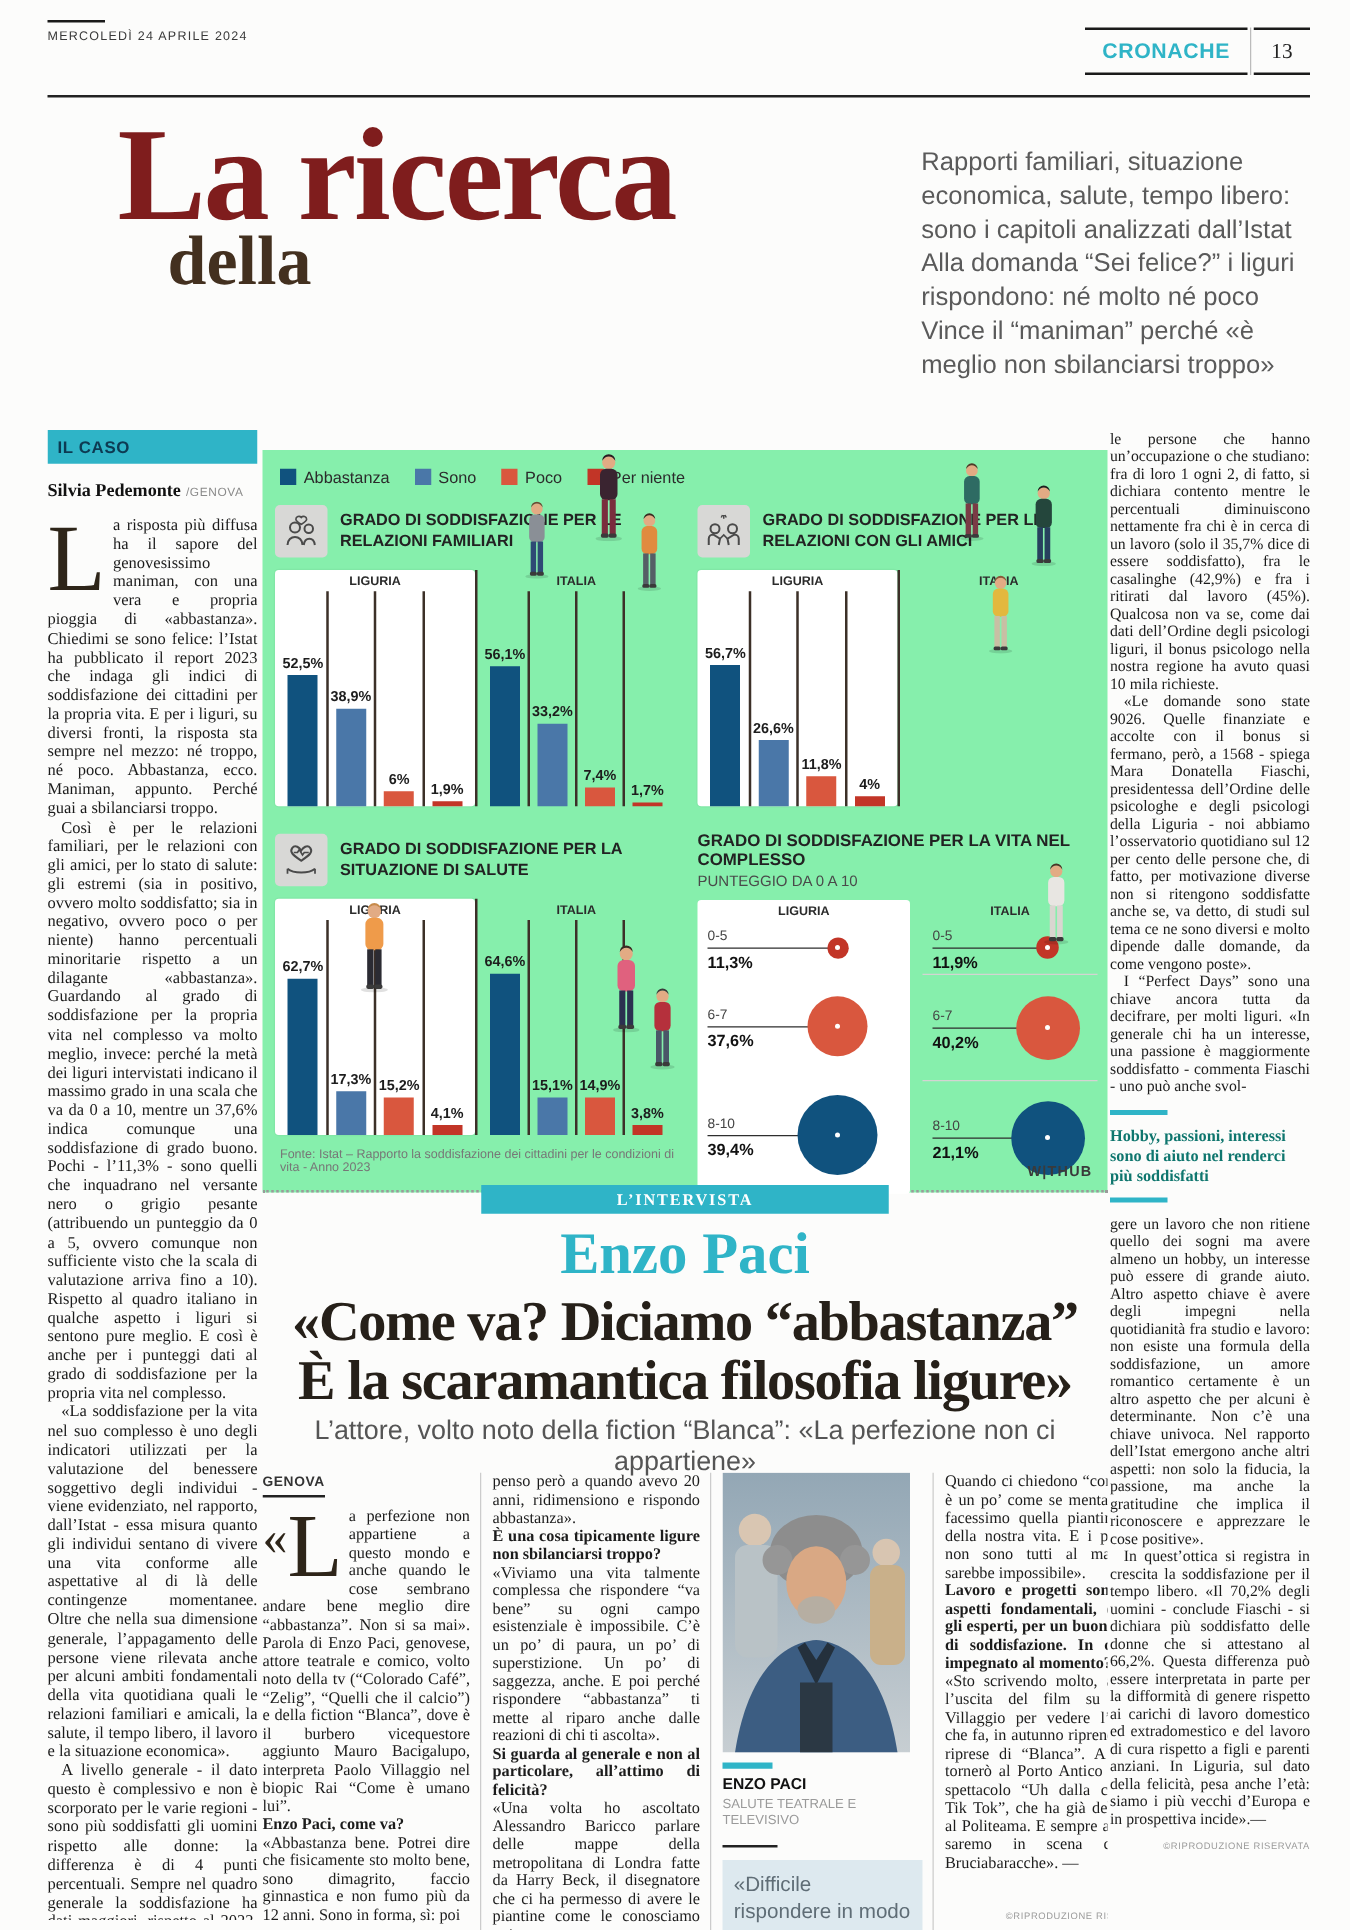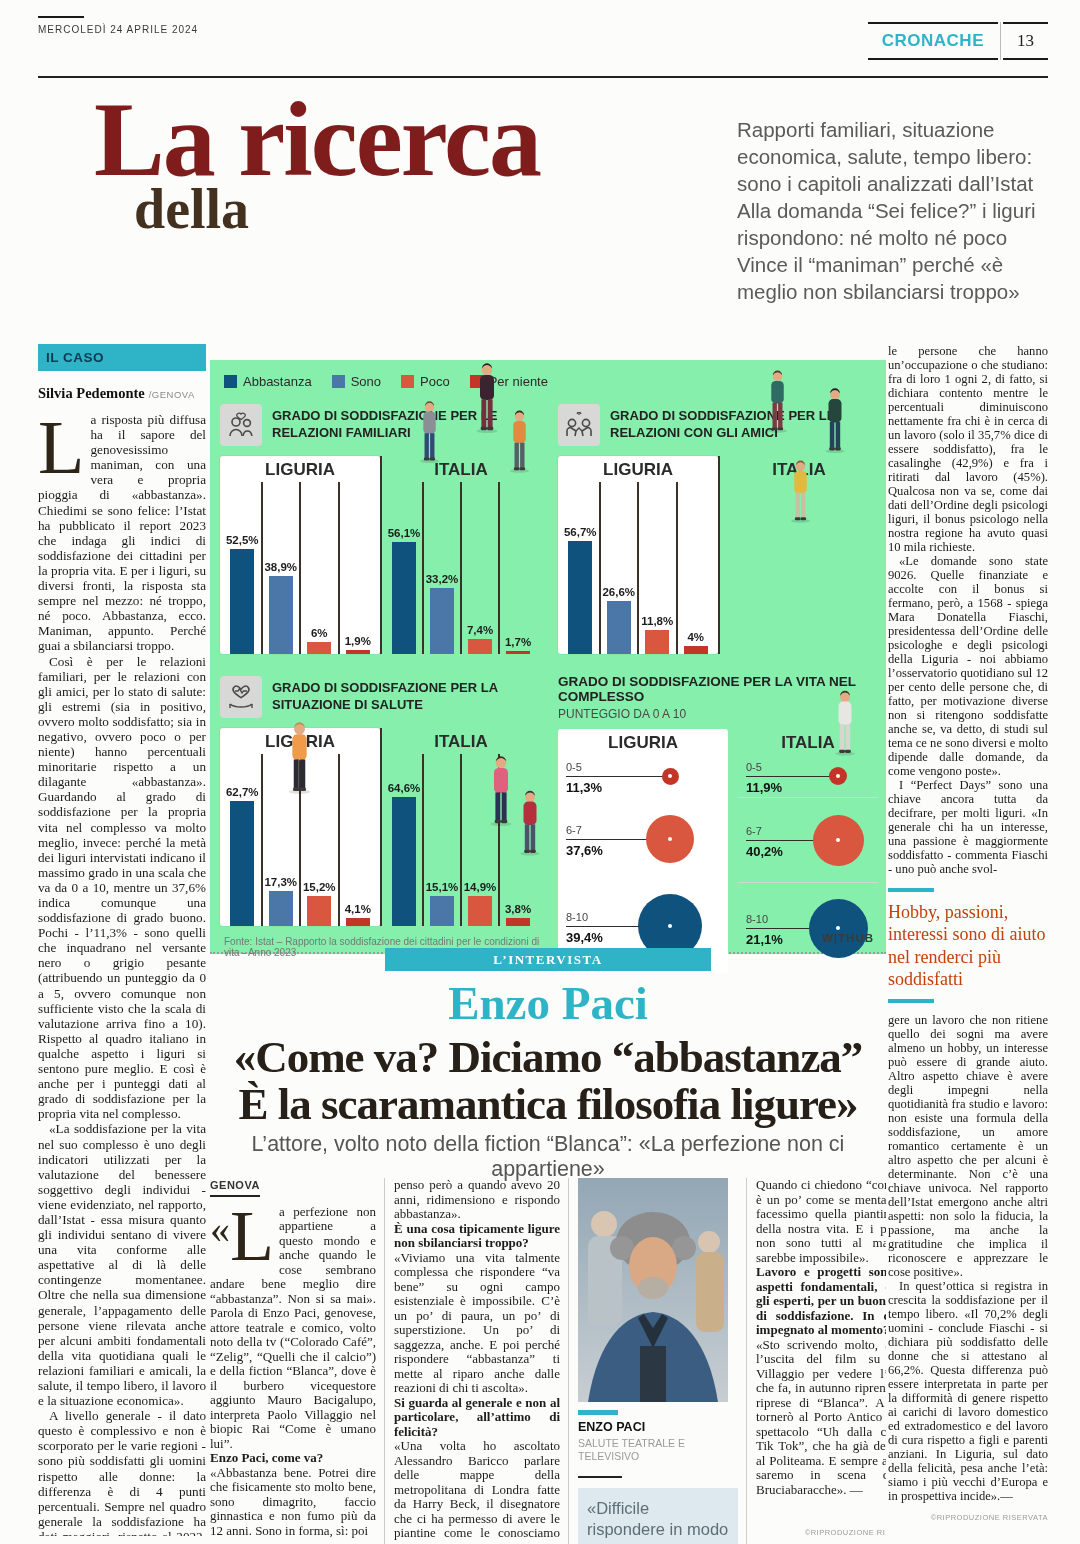--- a/index.html
+++ b/index.html
@@ -39,39 +39,39 @@
   .byline-name{font-weight:bold;font-size:14.5px;color:#111;}
   .byline-place{font-family:"Liberation Sans",sans-serif;font-size:9.5px;color:#8a8a8a;letter-spacing:.5px;}
   .body-col p{margin:0;text-align:justify;}
   #leftcol .body-col{font-size:13.2px;line-height:15.1px;color:#1b1b1b;}
   #rightcol .body-col{font-size:12.6px;line-height:14px;color:#1b1b1b;}
   .body-col p.ind{text-indent:11px;}
   .dropcap{float:left;font-size:76px;line-height:62px;padding:4px 6px 0 0;color:#2e2519;font-weight:500;}
   #rightcol{position:absolute;top:344px;left:888px;width:160px;height:1196px;overflow:hidden;}
   .pullquote{margin:12px 0 10px 0;}
   .pq-rule{width:46px;height:4px;background:#2fb4c7;margin:9px 0;}
-  .pq-text{font-size:18px;font-weight:normal;line-height:1.24;color:#c2410c;}
+  .pq-text{font-size:13px;font-weight:bold;line-height:1.24;color:#0f766e;}
   .ripro{font-family:"Liberation Sans",sans-serif;font-size:7.5px;color:#9a9a9a;text-align:right;
     letter-spacing:.5px;margin-top:10px;}
 
   
   #chartblock{position:absolute;top:340px;left:210px;width:676px;height:592px;
     background:#86efac;border-bottom:2px dotted #9b9b9b;font-family:"Liberation Sans",sans-serif;margin-top:20px;}
   #legend{display:flex;gap:20px;padding:10px 0 0 14px;align-items:center;height:22px;}
   .leg-item{display:flex;align-items:center;gap:6px;font-size:13px;color:#2b2b2b;}
   .leg-swatch{width:13px;height:13px;display:inline-block;}
   .quads{position:absolute;left:0;top:36px;right:0;display:grid;grid-template-columns:338px 338px;}
   .quad{position:relative;padding:6px 8px 0 10px;}
   .q-header{display:flex;gap:10px;align-items:center;margin-bottom:8px;height:46px;}
   .icon-box{width:42px;height:42px;background:#d8d8d6;border-radius:4px;flex:0 0 auto;
     display:flex;align-items:center;justify-content:center;}
   .q-title{font-weight:bold;font-size:13px;line-height:1.3;color:#222;text-transform:uppercase;}
   .panels{display:flex;position:relative;}
   .panel{position:relative;}
-  .p-label{text-align:center;font-weight:bold;font-size:17px;color:#2b2b2b;padding:4px 0 2px 0;}
+  .p-label{text-align:center;font-weight:bold;font-size:10px;color:#2b2b2b;padding:4px 0 2px 0;}
   .panel-white{background:#fff;border-radius:3px;width:160px;box-shadow:0 0 0 1px rgba(0,0,0,0.03);}
   .panel-gray{flex:1;border-left:2px solid #3c3028;}
   .plot{height:172px;display:flex;align-items:stretch;padding:0 4px;}
   .slot{flex:1;position:relative;display:flex;flex-direction:column;justify-content:flex-end;align-items:center;height:100%;}
   .slot:not(:last-child){border-right:2px solid #3c3028;}
   .bval{font-weight:bold;font-size:11.5px;color:#1d1d1d;margin-bottom:3px;white-space:nowrap;}
   .bar{width:24px;}
   .fonte{font-size:10px;color:#777;margin:10px 0 0 4px;}
 
   .q-title2{font-weight:bold;font-size:13.5px;color:#222;text-transform:uppercase;}

